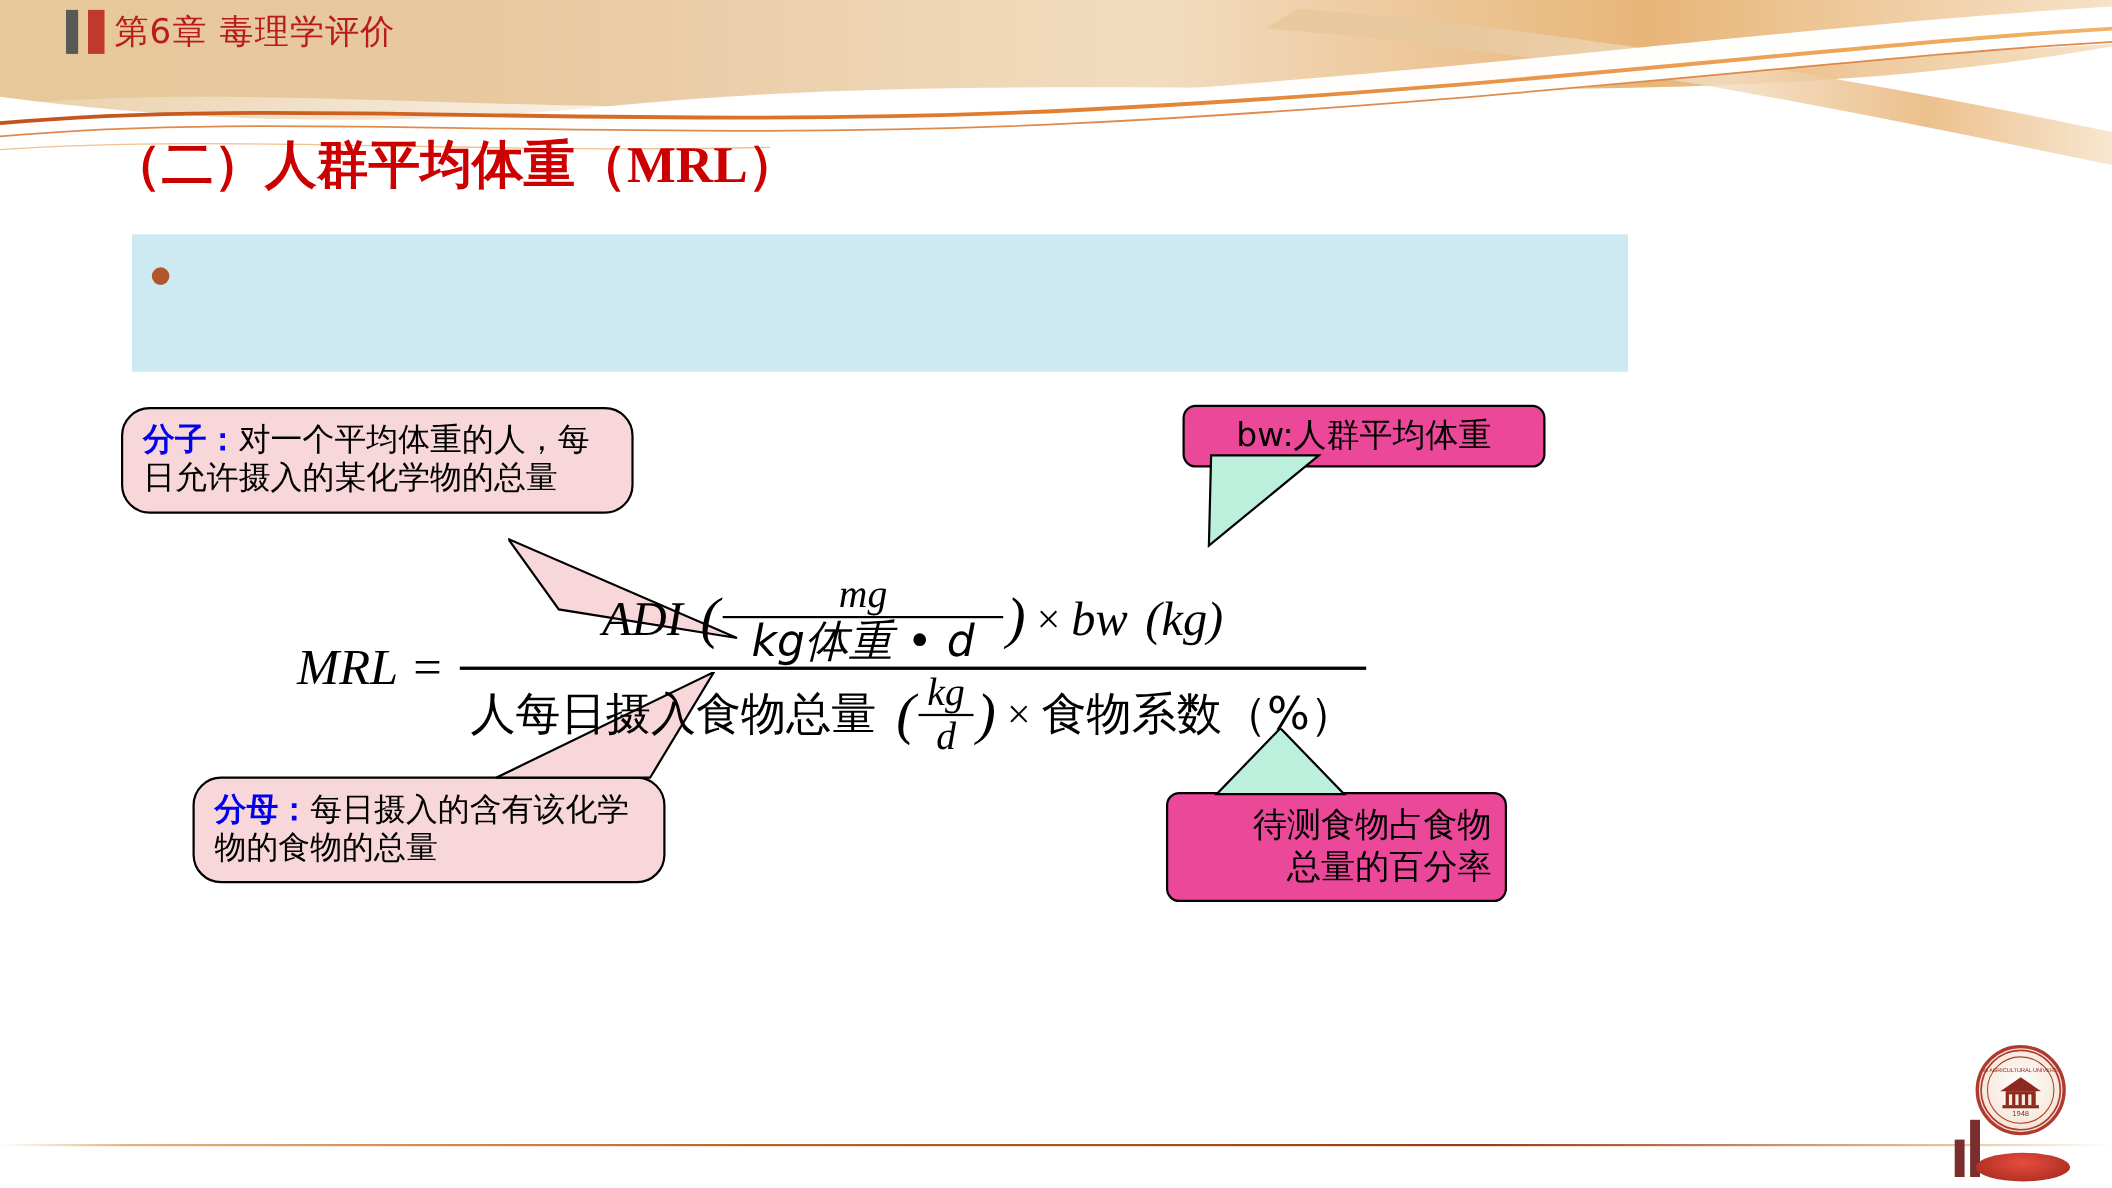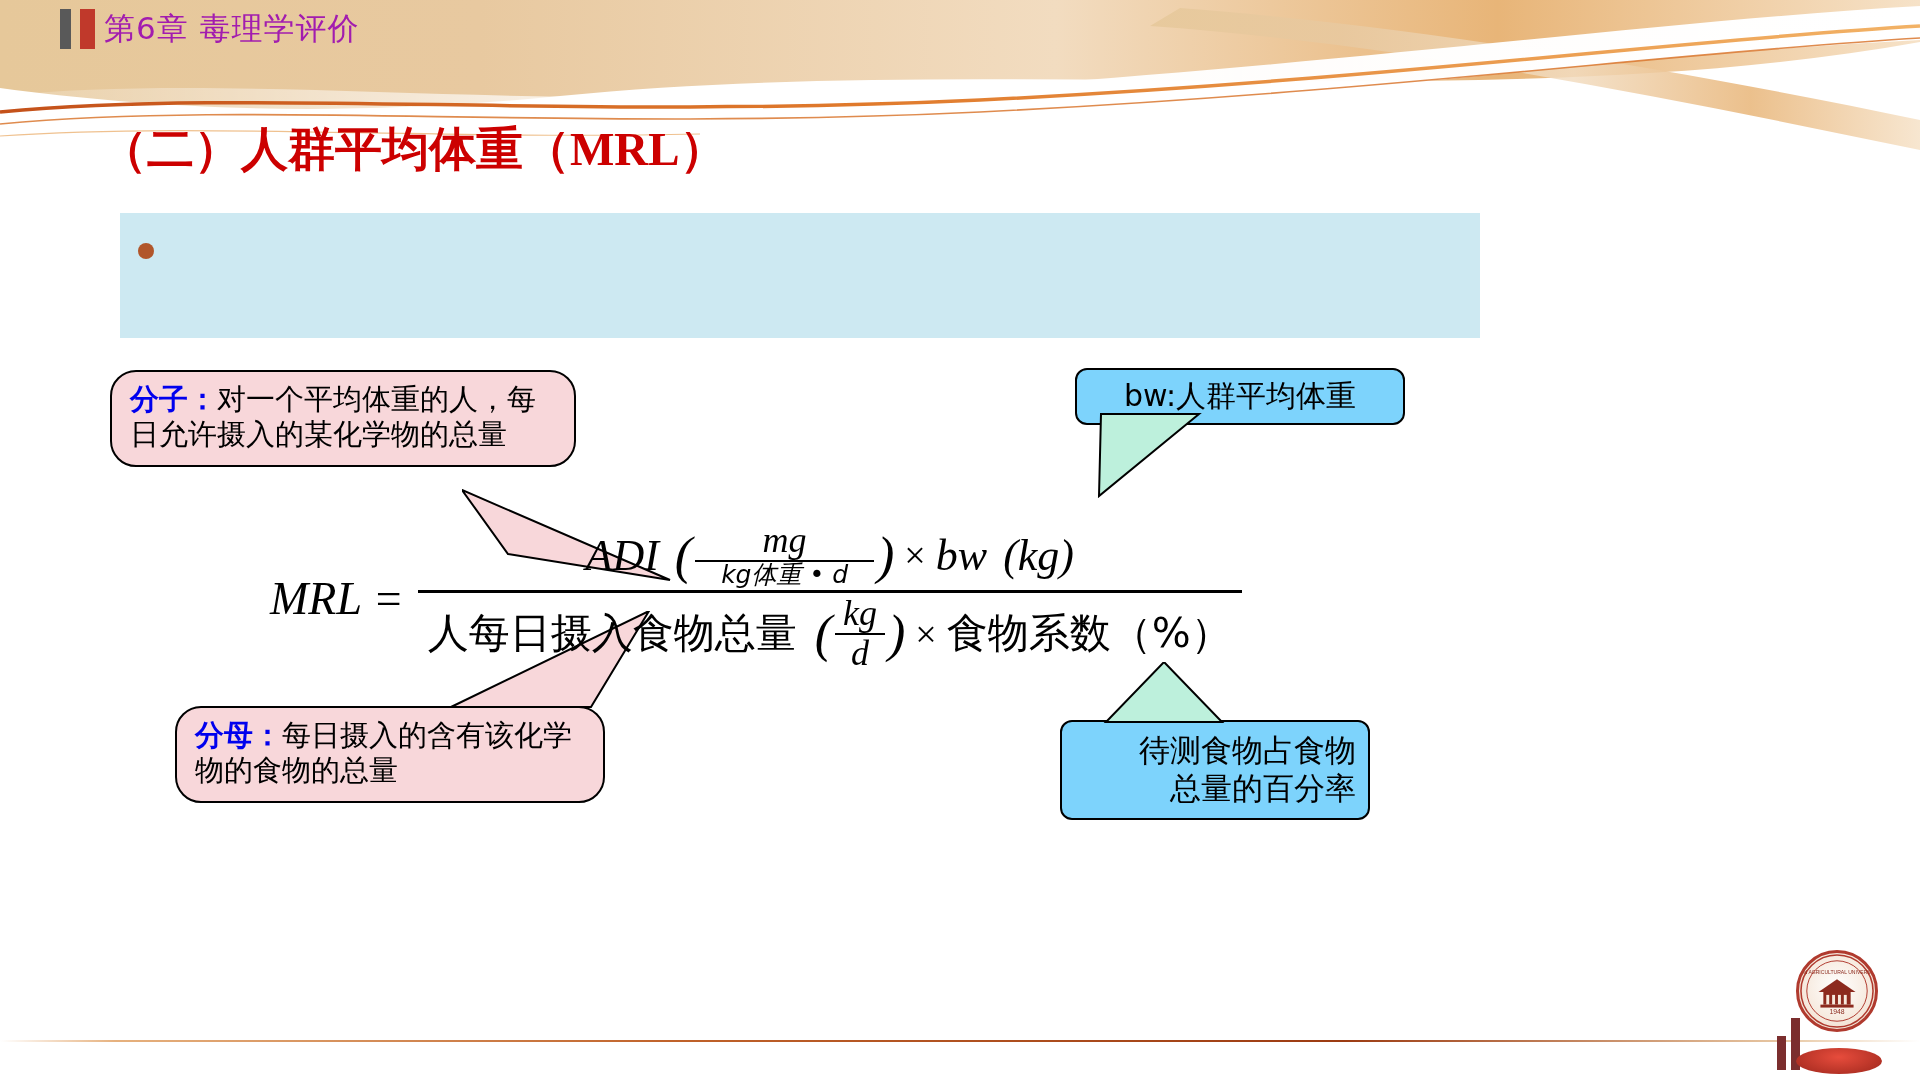--- a/index.html
+++ b/index.html
@@ -19,21 +19,21 @@
 
   
   #header-title {
     position:absolute; left:60px; top:8px;
     display:flex; align-items:center; gap:9px;
     z-index:8;
   }
   .bar-grey { width:11px; height:40px; background:#595959; }
   .bar-red  { width:15px; height:40px; background:#C0392B; }
   #header-title .htxt {
-    font-size:31px; color:#a21caf; letter-spacing:1px;
+    font-size:31px; color:#b91c1c; letter-spacing:1px;
     font-family:"DejaVu Sans","Liberation Sans",sans-serif;
     white-space:nowrap;
   }
 
   
   #slide-title {
     position:absolute; left:100px; top:118px;
     font-size:47px; font-weight:bold; color:#CC0000;
     font-family:"DejaVu Sans","Liberation Sans",sans-serif;
     white-space:nowrap; letter-spacing:0px;
@@ -63,21 +63,21 @@
   .callout {
     position:absolute;
     font-family:"DejaVu Sans","Liberation Sans",sans-serif;
     line-height:1.22;
   }
   .callout .body {
     border:2px solid #000; border-radius:26px;
     padding:10px 18px 12px 18px;
   }
   .pink .body { background:#F8D7DA; }
-  .green .body { background:#7dd3fc; border-radius:12px; }
+  .green .body { background:#ec4899; border-radius:12px; }
 
   .lbl-blue { color:#0000EE; font-weight:bold; }
 
   
   #callout-numerator { left:110px; top:370px; width:466px; }
   #callout-numerator .body { font-size:29px; color:#000; }
 
   
   #callout-denominator { left:175px; top:706px; width:430px; }
   #callout-denominator .body { font-size:29px; color:#000; }
@@ -115,21 +115,21 @@
   .cjk { font-family:"DejaVu Sans","Liberation Sans",sans-serif; font-style:normal; font-size:41px; }
   .paren { font-size:52px; font-style:italic; }
 
   .smallfrac { display:inline-flex; flex-direction:column; align-items:center; margin:0 3px; }
   .smallfrac .sn, .smallfrac .sd {
     font-size:36px; font-style:italic; padding:0 8px; line-height:1.05;
   }
   .smallfrac .srule { height:2px; background:#000; width:100%; }
 
   .smallfrac.wide .sn, .smallfrac.wide .sd { padding:0 26px; }
-  .smallfrac.wide .sd { font-size:25px; }
+  .smallfrac.wide .sd { font-size:40px; }
 
   .times { font-size:38px; padding:0 10px; font-style:normal; }
 
   
   #logo {
     position:absolute; right:42px; bottom:48px;
     width:82px; height:82px; border-radius:50%;
     background:radial-gradient(circle at 50% 45%, #ffffff 0%, #f6e9dd 60%, #e8d4c0 100%);
     border:3px solid #B03A2E;
     display:flex; align-items:center; justify-content:center;

